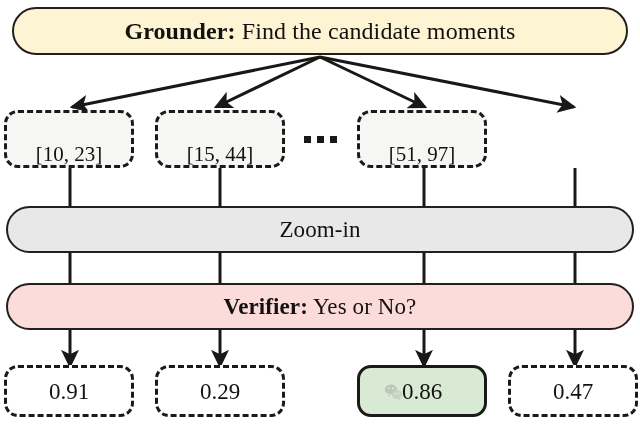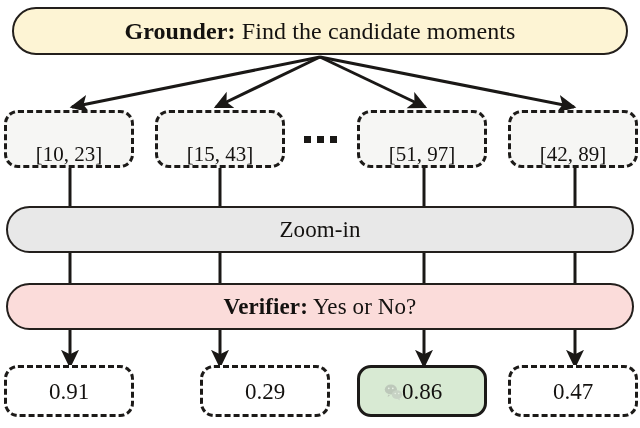--- a/index.html
+++ b/index.html
@@ -146,21 +146,21 @@
     border-style: solid;
     border-width: 3px;
     border-color: #1c1a18;
   }
   .score-box .label {
     font-size: 23px;
     color: #141210;
     line-height: 1;
   }
   #score-0 { left: 4px; }
-  #score-1 { left: 155px; margin-left: 45px; }
+  #score-1 { left: 155px; }
   #score-2 { left: 357px; }
   #score-3 { left: 508px; }
 
   
   #watermark {
     position: absolute;
     left: 383px;
     top: 379px;
     height: 26px;
     display: flex;
@@ -225,27 +225,24 @@
   </svg>
 
   <div class="pill" id="grounder-pill">
     <span class="label"><span class="strong">Grounder:</span><span> Find the candidate moments</span></span>
   </div>
 
   <div class="cand-box" id="cand-0">
     <span class="label">[10, 23]</span>
   </div>
   <div class="cand-box" id="cand-1">
-    <span class="label">[15, 43]</span>
+    <span class="label">[15, 44]</span>
   </div>
   <div class="cand-box" id="cand-2">
     <span class="label">[51, 97]</span>
-  </div>
-  <div class="cand-box" id="cand-3">
-    <span class="label">[42, 89]</span>
   </div>
 
   <div id="ellipsis">
     <i></i>
       <i></i>
       <i></i>
   </div>
 
   <div class="pill" id="verifier-pill">
     <span class="label"><span class="strong">Verifier:</span><span>  Yes or No?</span></span>

